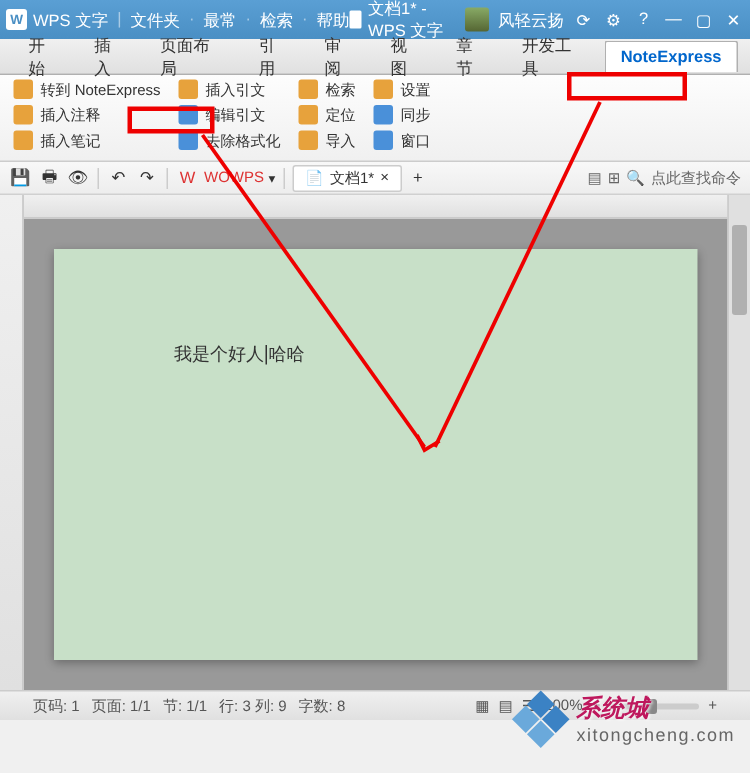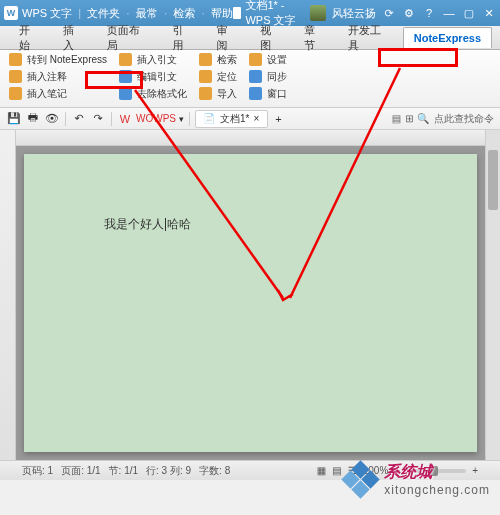--- a/index.html
+++ b/index.html
@@ -21,21 +21,21 @@
 .ricon{width:13px;height:13px;border-radius:2px;flex-shrink:0}
 .qat{height:22px;background:linear-gradient(#f8f8f8,#ededed);border-bottom:1px solid #d0d0d0;display:flex;align-items:center;padding:0 6px;gap:3px}
 .qat .qbtn{width:16px;height:16px;display:flex;align-items:center;justify-content:center;cursor:pointer;border-radius:2px}
 .qat .qsep{width:1px;height:14px;background:#ccc;margin:0 2px}
 .qat .doctab{background:#fff;border:1px solid #ccc;padding:1px 8px;font-size:10px;border-radius:2px;display:flex;align-items:center;gap:4px}
 .qat .right{margin-left:auto;display:flex;gap:4px;align-items:center;font-size:10px;color:#666}
 .docarea-main{position:relative;height:330px;background:#b0b0b0;display:flex}
 .ruler{height:16px;background:linear-gradient(#f0f0f0,#e0e0e0);border-bottom:1px solid #ccc}
 .vruler{width:16px;background:linear-gradient(#f0f0f0,#e0e0e0);border-right:1px solid #ccc}
 .page-wrap{flex:1;display:flex;flex-direction:column}
-.page-scroll{flex:1;background:#999;padding:8px;position:relative;overflow:hidden}
+.page-scroll{flex:1;background:#999;padding:20px;position:relative;overflow:hidden}
 .page{background:#c8e0c8;width:100%;height:100%;box-shadow:0 2px 6px rgba(0,0,0,.3);position:relative}
 .page-text{position:absolute;top:62px;left:80px;font-size:12px;color:#333}
 .cursor{display:inline-block;width:1px;height:13px;background:#333;vertical-align:middle;margin:0 1px}
 .scrollbar-v{width:15px;background:#e0e0e0;border-left:1px solid #ccc;position:relative}
 .scrollbar-v .thumb{position:absolute;top:20px;left:2px;right:2px;height:60px;background:#b0b0b0;border-radius:2px}
 .statusbar{height:20px;background:linear-gradient(#f0f0f0,#e0e0e0);border-top:1px solid #ccc;display:flex;align-items:center;padding:0 22px;font-size:10px;color:#555;gap:8px}
 .statusbar .right{margin-left:auto;display:flex;gap:6px;align-items:center}
 .zoom-slider{width:60px;height:4px;background:#ccc;position:relative;border-radius:2px}
 .zoom-slider .knob{position:absolute;left:40%;top:-3px;width:8px;height:10px;background:#888;border-radius:2px}
 .redbox{position:absolute;border:3px solid #e00;pointer-events:none;z-index:100}

